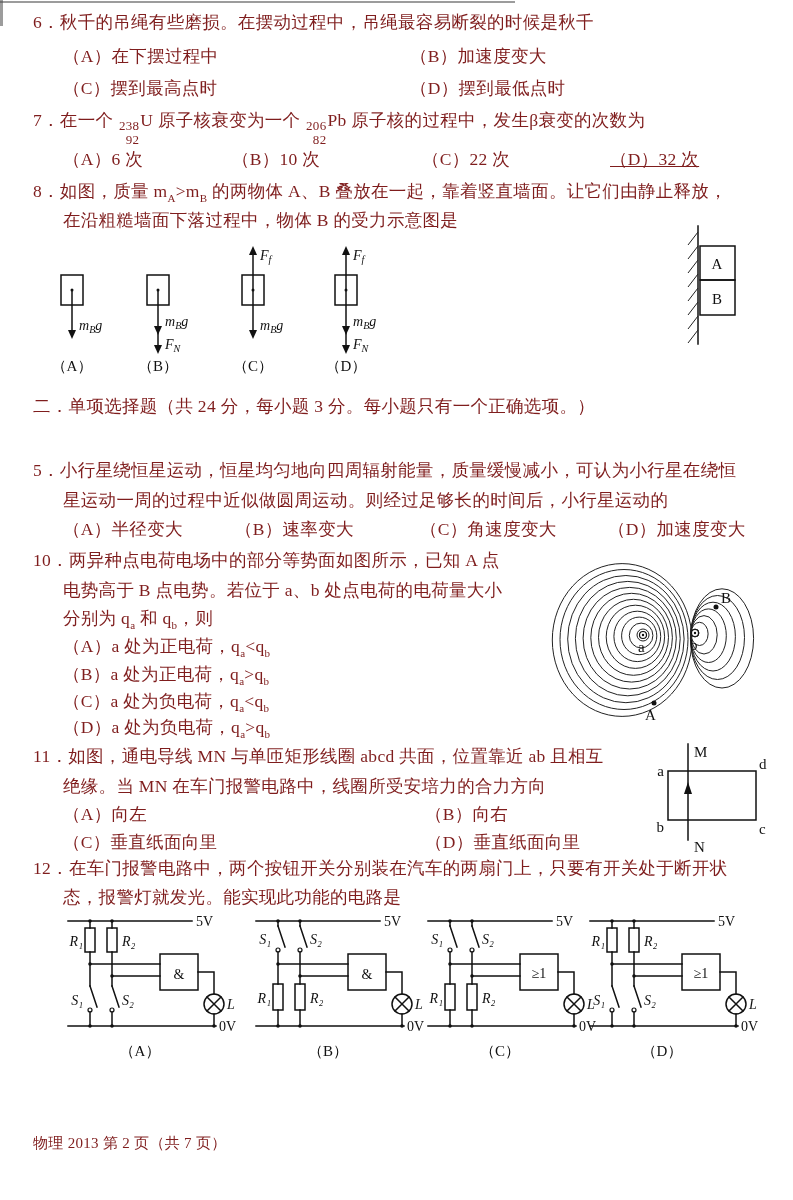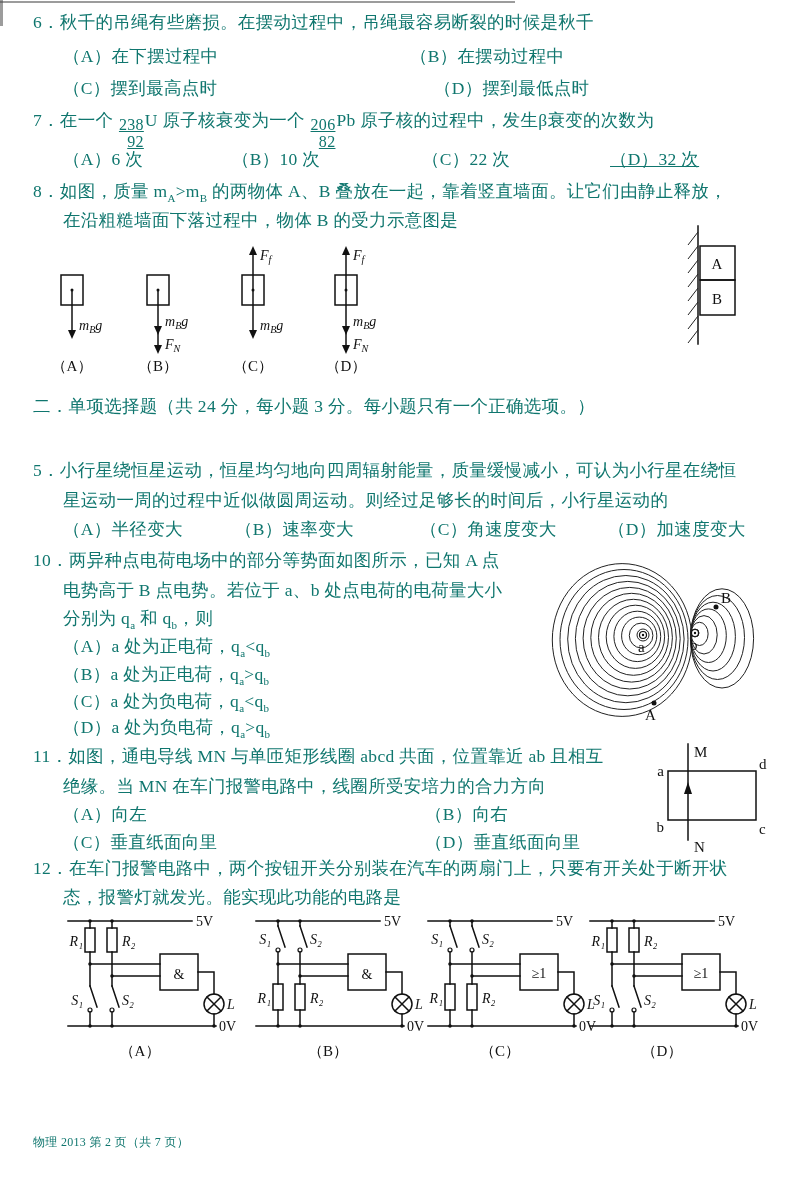--- a/index.html
+++ b/index.html
@@ -1,22 +1,22 @@
 <!DOCTYPE html>
 <html><head>
 <meta charset="utf-8">
 <style>
   html,body{margin:0;padding:0;background:#e8e8e8;}
   .page{position:relative;width:793px;height:1200px;background:#ffffff;margin:0 auto;overflow:hidden;
-        font-family:"Liberation Serif","DejaVu Serif",serif;color:#0f766e;}
+        font-family:"Liberation Serif","DejaVu Serif",serif;color:#7f1d1d;}
   .line{position:absolute;white-space:nowrap;font-size:17.5px;line-height:1;letter-spacing:0.3px;}
   .bold{font-weight:normal;}
   sub{font-size:11px;line-height:0;}
-  .nuc{display:inline-flex;flex-direction:column;align-items:flex-end;font-size:16px;line-height:1.05;
-       vertical-align:-4px;margin:0 1px;font-style:normal;text-decoration:underline;}
+  .nuc{display:inline-flex;flex-direction:column;align-items:flex-end;font-size:13px;line-height:1.05;
+       vertical-align:-4px;margin:0 1px;font-style:normal;}
   .nuc span{display:block;}
   svg{position:absolute;overflow:visible;}
   .st{stroke:#111;stroke-width:1.5;fill:none;stroke-linecap:square;}
   .thin{stroke:#222;stroke-width:1;fill:none;}
   .fl{fill:#111;stroke:none;}
   .open{fill:#fff;stroke:#111;stroke-width:1.2;}
   svg text{font-family:"Liberation Serif","DejaVu Serif",serif;font-size:14px;fill:#111;}
   .it{font-style:italic;}
   .cap{font-size:15px;}
   .artifact{position:absolute;background:#4a4a4a;opacity:.55;}
@@ -24,23 +24,23 @@
 </head>
 <body>
 
 <div class="page">
 
   <div class="artifact" style="left:0;top:1px;width:515px;height:2px;"></div>
   <div class="artifact" style="left:0;top:0;width:3px;height:26px;"></div>
 
   <div class="line" style="left:33px;top:14px;">6．秋千的吊绳有些磨损。在摆动过程中，吊绳最容易断裂的时候是秋千</div>
   <div class="line" style="left:63px;top:48px;">（A）在下摆过程中</div>
-  <div class="line" style="left:410px;top:48px;">（B）在摆动过程中</div>
+  <div class="line" style="left:410px;top:48px;">（B）加速度变大</div>
   <div class="line" style="left:63px;top:80px;">（C）摆到最高点时</div>
-  <div class="line" style="left:410px;top:80px;margin-left:24px;">（D）摆到最低点时</div>
+  <div class="line" style="left:410px;top:80px;">（D）摆到最低点时</div>
 
   <div class="line" style="left:33px;top:112px;">7．在一个 <span class="nuc">
         <span>238</span>
         <span>92</span>
       </span>U 原子核衰变为一个 <span class="nuc">
         <span>206</span>
         <span>82</span>
       </span>Pb 原子核的过程中，发生β衰变的次数为</div>
   <div class="line" style="left:63px;top:151px;">（A）6 次</div>
   <div class="line" style="left:232px;top:151px;">（B）10 次</div>
@@ -360,15 +360,15 @@
     <text class="it" x="21" y="40" text-anchor="end">R₁</text>
     <text class="it" x="60" y="40">R₂</text>
     <text class="it" x="21" y="99" text-anchor="end">S₁</text>
     <text class="it" x="60" y="99">S₂</text>
     <text x="134" y="20">5V</text>
     <text x="157" y="125">0V</text>
     <text class="it" x="165" y="103">L</text>
     <text class="cap" x="78" y="150" text-anchor="middle">（D）</text>
   </svg>
 
-  <div class="line" style="left:33px;top:1136px;font-size:12px;">物理 2013 第 2 页（共 7 页）</div>
+  <div class="line" style="left:33px;top:1136px;font-size:15px;">物理 2013 第 2 页（共 7 页）</div>
 
 </div>
 
 </body></html>

